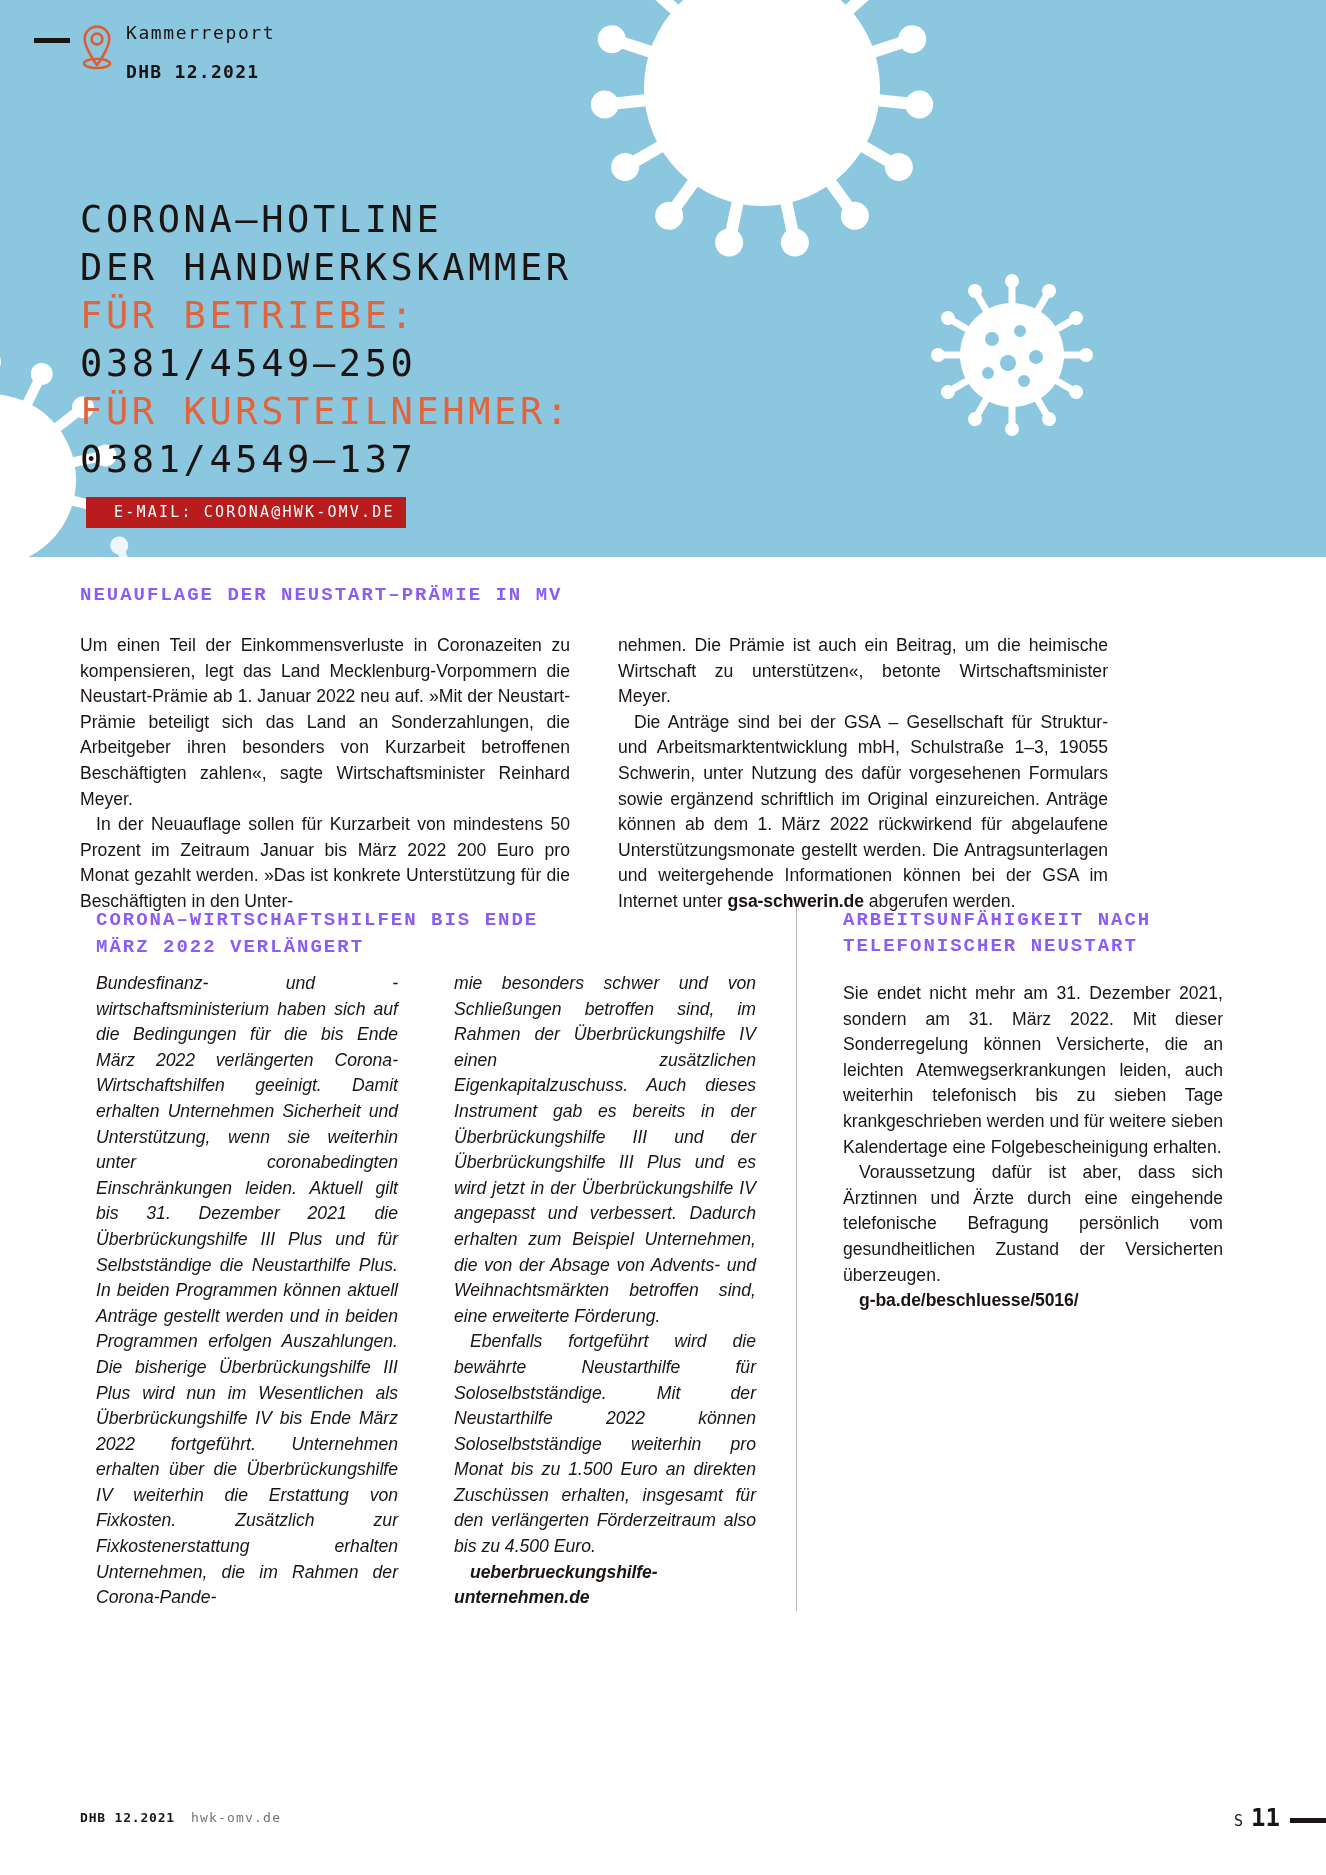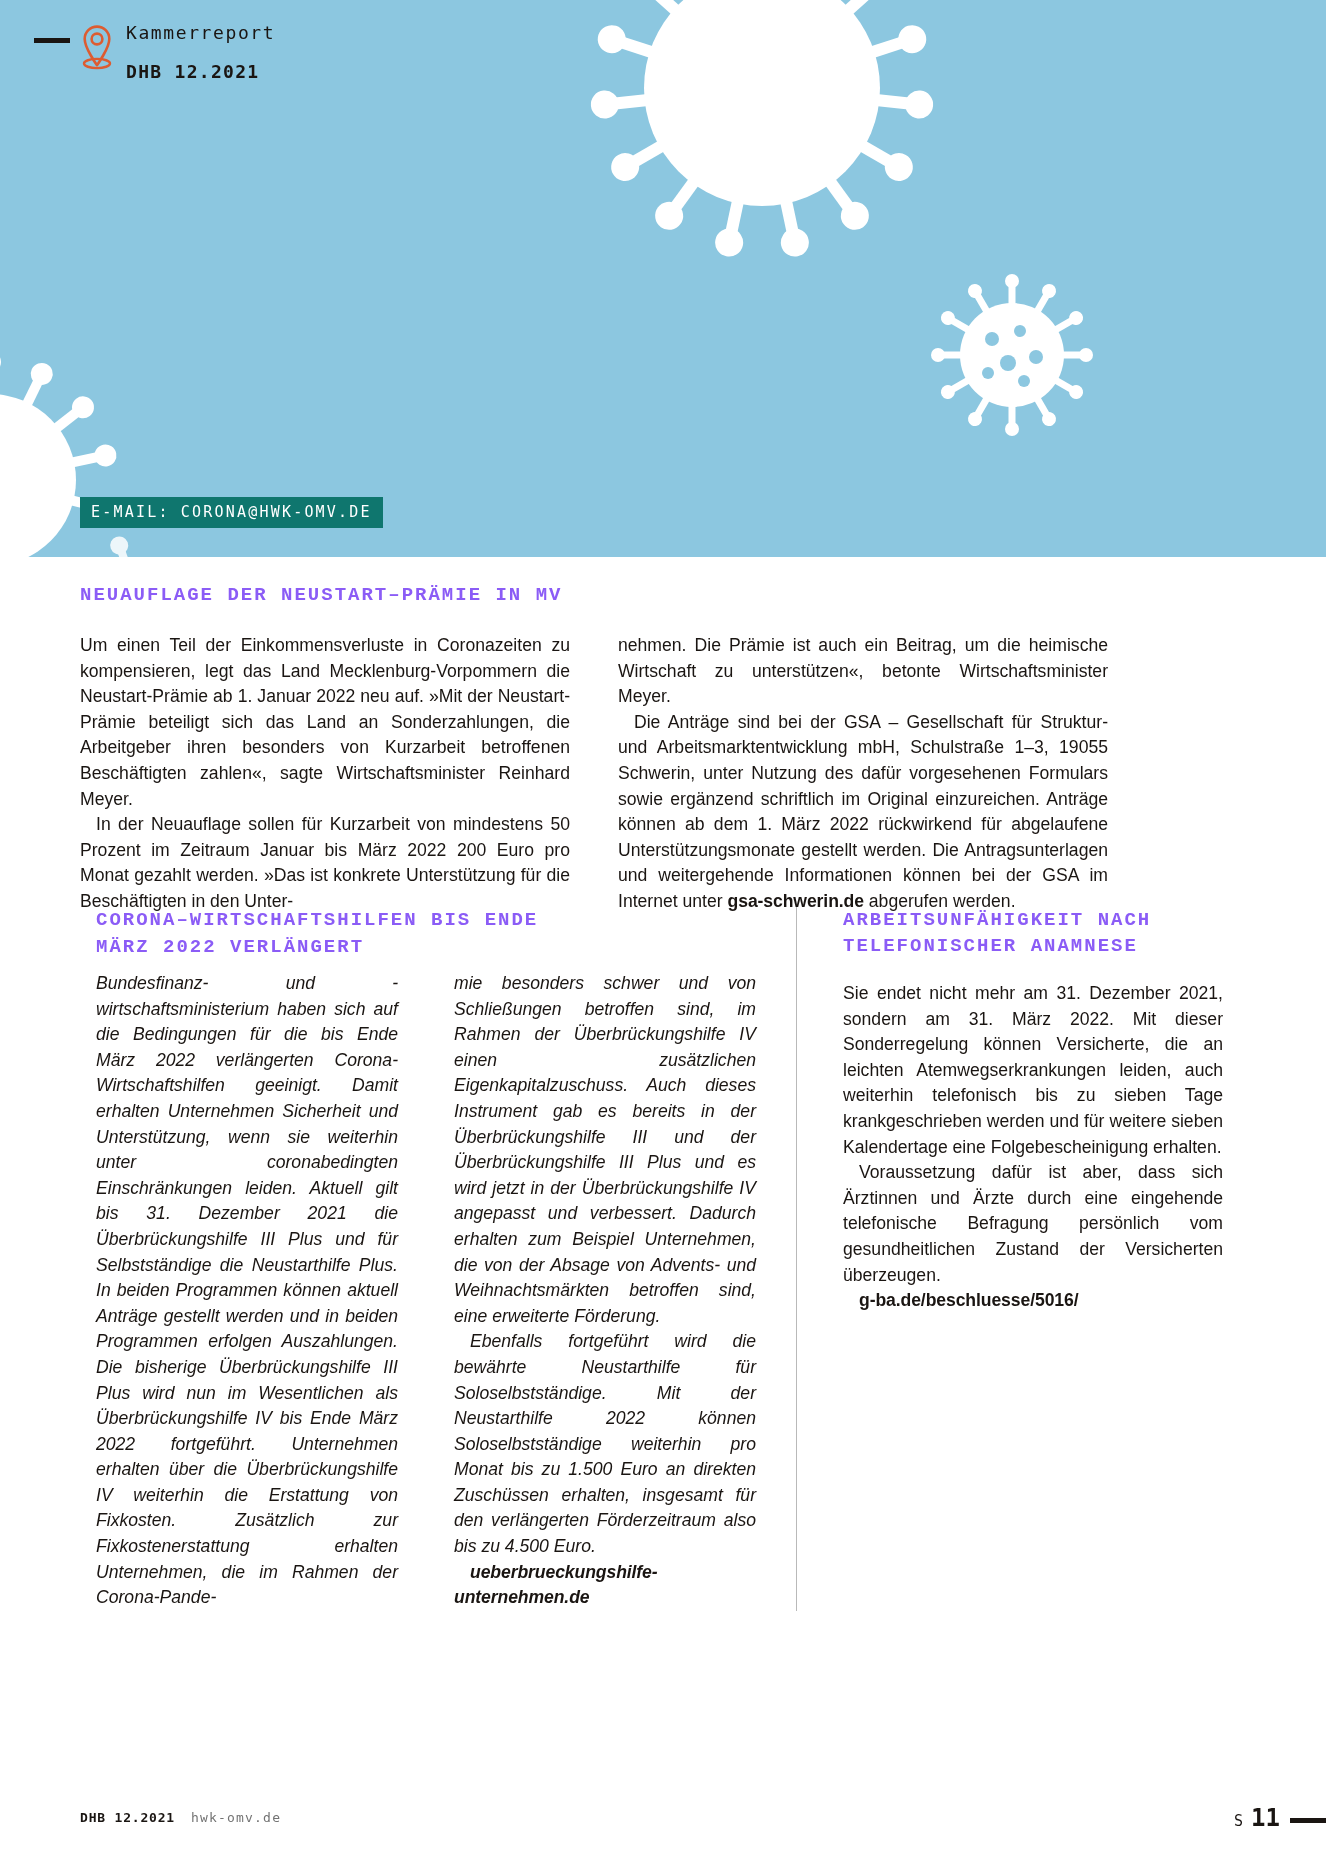--- a/index.html
+++ b/index.html
@@ -70,27 +70,27 @@
     line-height: 48px;
     letter-spacing: 3.6px;
     font-weight: 400;
     color: #1a1512;
     white-space: pre;
   }
   .headline .hl-accent { color: #e2643a; }
 
   .email-badge {
     position: absolute;
-    left: 80px; top: 497px;
-    background: #0f766e;
+    left: 86px; top: 497px;
+    background: #b91c1c;
     color: #ffffff;
     font-family: "DejaVu Sans Mono", monospace;
     font-size: 15px;
     letter-spacing: 2.2px;
-    padding: 6px 11px 7px 11px;
+    padding: 6px 11px 7px 28px;
     display: inline-block;
     white-space: pre;
   }
 
   
   .content {
     position: absolute;
     left: 0; top: 557px;
     width: 1326px;
   }
@@ -363,20 +363,26 @@
           <ellipse cx="17" cy="39.5" rx="13" ry="4.6" fill="none" stroke="#dd5c31" stroke-width="2.4"></ellipse>
           <path d="M17 2.6C10.2 2.6 4.7 8.1 4.7 14.9c0 9.2 12.3 26.3 12.3 26.3S29.3 24.1 29.3 14.9C29.3 8.1 23.8 2.6 17 2.6z" fill="none" stroke="#dd5c31" stroke-width="2.6" stroke-linejoin="round"></path>
           <circle cx="17" cy="15" r="5.4" fill="none" stroke="#dd5c31" stroke-width="2.6"></circle>
         </svg>
         <div class="kicker-text">
           <span class="kicker-line1">Kammerreport</span>
           <span class="kicker-line2">DHB 12.2021</span>
         </div>
       </div>
 
+      <div class="headline"><span>CORONA–HOTLINE</span>
+<span>DER HANDWERKSKAMMER</span>
+<span class="hl-accent">FÜR BETRIEBE:</span>
+<span>0381/4549–250</span>
+<span class="hl-accent">FÜR KURSTEILNEHMER:</span>
+<span>0381/4549–137</span></div>
 
       <span class="email-badge">E-MAIL: CORONA@HWK-OMV.DE</span>
     </div>
   </div>
 
   <div class="content">
 
     <div class="article1">
       <div class="art-heading">NEUAUFLAGE DER NEUSTART–PRÄMIE IN MV</div>
       <div class="a1-cols">
@@ -402,21 +408,21 @@
           <div class="body-col">
             <p>mie besonders schwer und von Schließungen betroffen sind, im Rahmen der Überbrückungshilfe IV einen zusätzlichen Eigenkapitalzuschuss. Auch dieses Instrument gab es bereits in der Überbrückungshilfe III und der Überbrückungshilfe III Plus und es wird jetzt in der Überbrückungshilfe IV angepasst und verbessert. Dadurch erhalten zum Beispiel Unternehmen, die von der Absage von Advents- und Weihnachtsmärkten betroffen sind, eine erweiterte Förderung.</p>
             <p>Ebenfalls fortgeführt wird die bewährte Neustarthilfe für Soloselbstständige. Mit der Neustarthilfe 2022 können Soloselbstständige weiterhin pro Monat bis zu 1.500 Euro an direkten Zuschüssen erhalten, insgesamt für den verlängerten Förderzeitraum also bis zu 4.500 Euro.</p>
             <p><b class="lnk">ueberbrueckungshilfe-unternehmen.de</b></p>
           </div>
         </div>
       </div>
 
       <div class="col-narrow">
         <div class="art-heading">ARBEITSUNFÄHIGKEIT NACH
-TELEFONISCHER ANAMNESE</div>
+TELEFONISCHER NEUSTART</div>
         <div class="body-col">
           <p>Sie endet nicht mehr am 31. Dezember 2021, sondern am 31. März 2022. Mit dieser Sonderregelung können Versicherte, die an leichten Atemwegserkrankungen leiden, auch weiterhin telefonisch bis zu sieben Tage krankgeschrieben werden und für weitere sieben Kalendertage eine Folgebescheinigung erhalten.</p>
           <p>Voraussetzung dafür ist aber, dass sich Ärztinnen und Ärzte durch eine eingehende telefonische Befragung persönlich vom gesundheitlichen Zustand der Versicherten überzeugen.</p>
           <p><b class="lnk">g-ba.de/beschluesse/5016/</b></p>
         </div>
       </div>
     </div>
   </div>
 
   <div class="footer">

